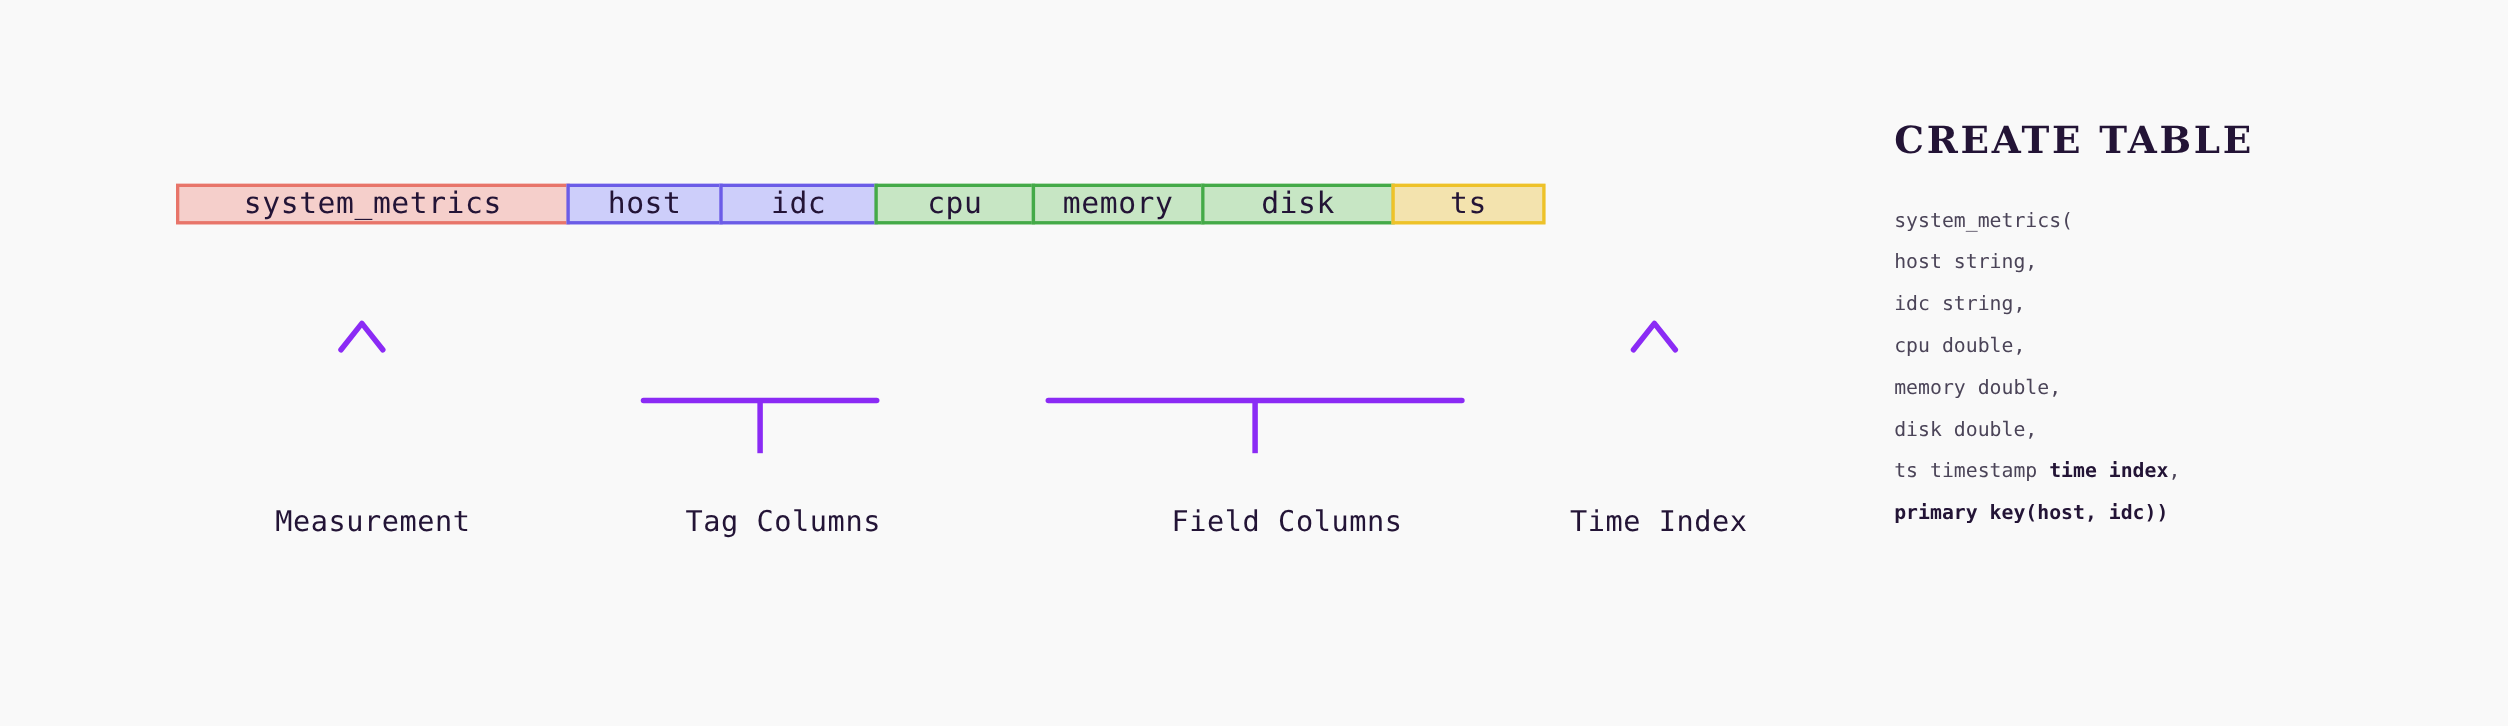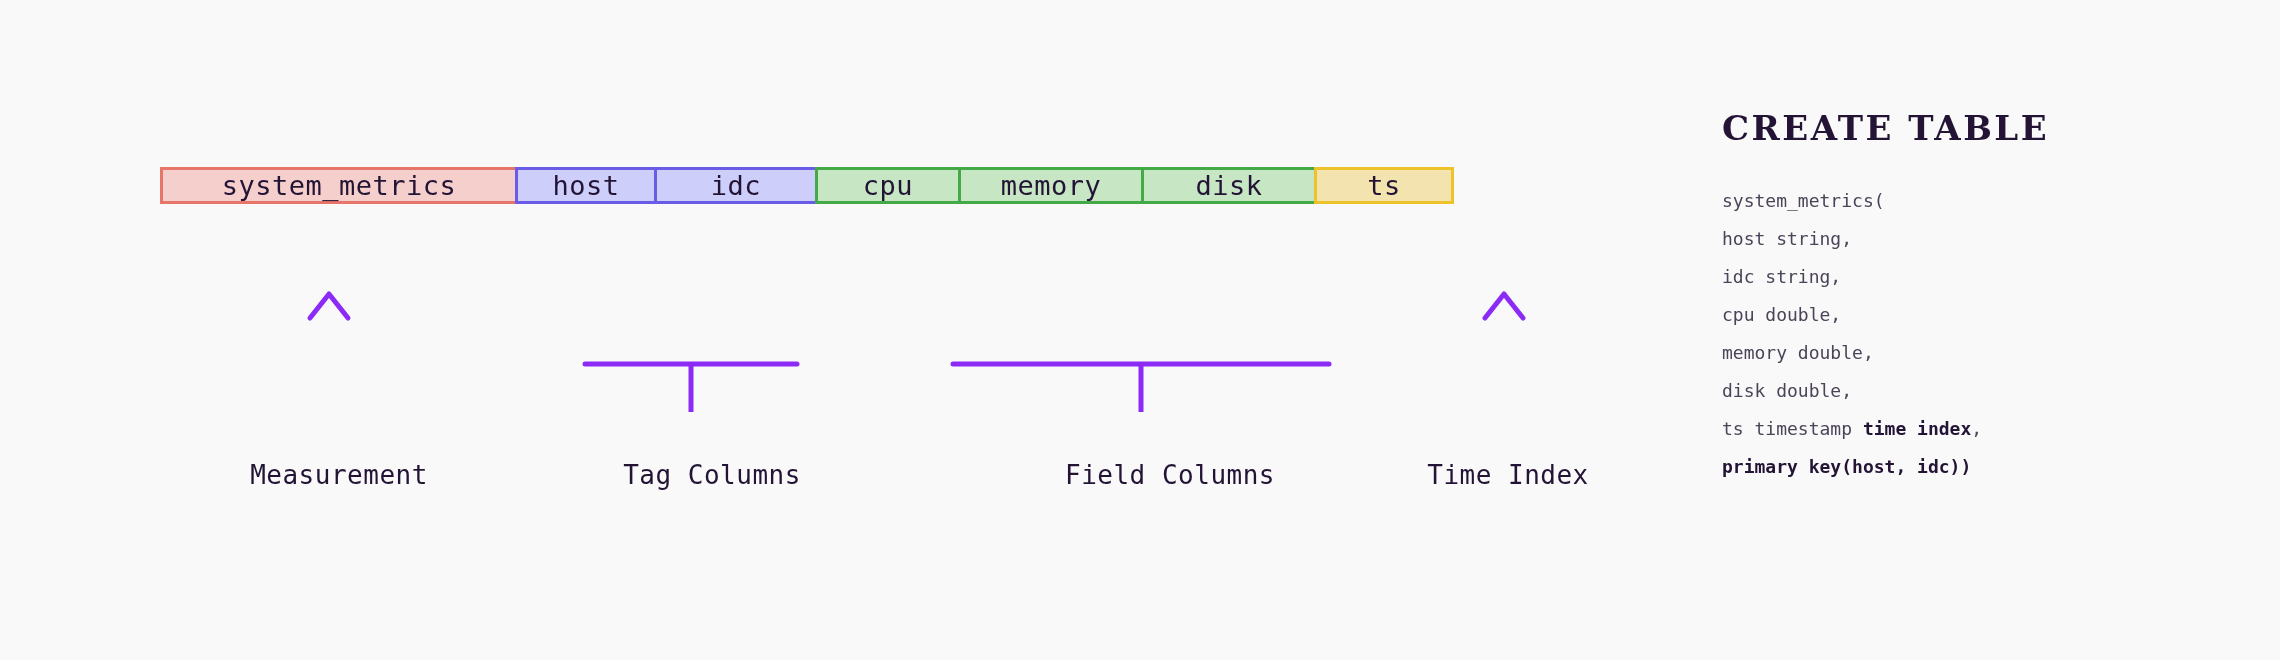--- a/index.html
+++ b/index.html
@@ -48,27 +48,27 @@
   .cell.measurement {
     width: 358px;
     background: #f5cfcb;
     border-color: #e8756a;
   }
   .cell.tag {
     width: 142px;
     background: #cdcefa;
     border-color: #6b5ce7;
   }
-  .cell.tag.wide { width: 164px; }
+  .cell.tag.wide { width: 144px; }
   .cell.field {
     width: 146px;
     background: #c7e6c4;
     border-color: #44aa48;
   }
-  .cell.field.memory { width: 186px; }
+  .cell.field.memory { width: 157px; }
   .cell.field.disk { width: 176px; }
   .cell.time {
     width: 140px;
     background: #f3e3ae;
     border-color: #eec229;
   }
 
   
   #connectors {
     position: absolute;

